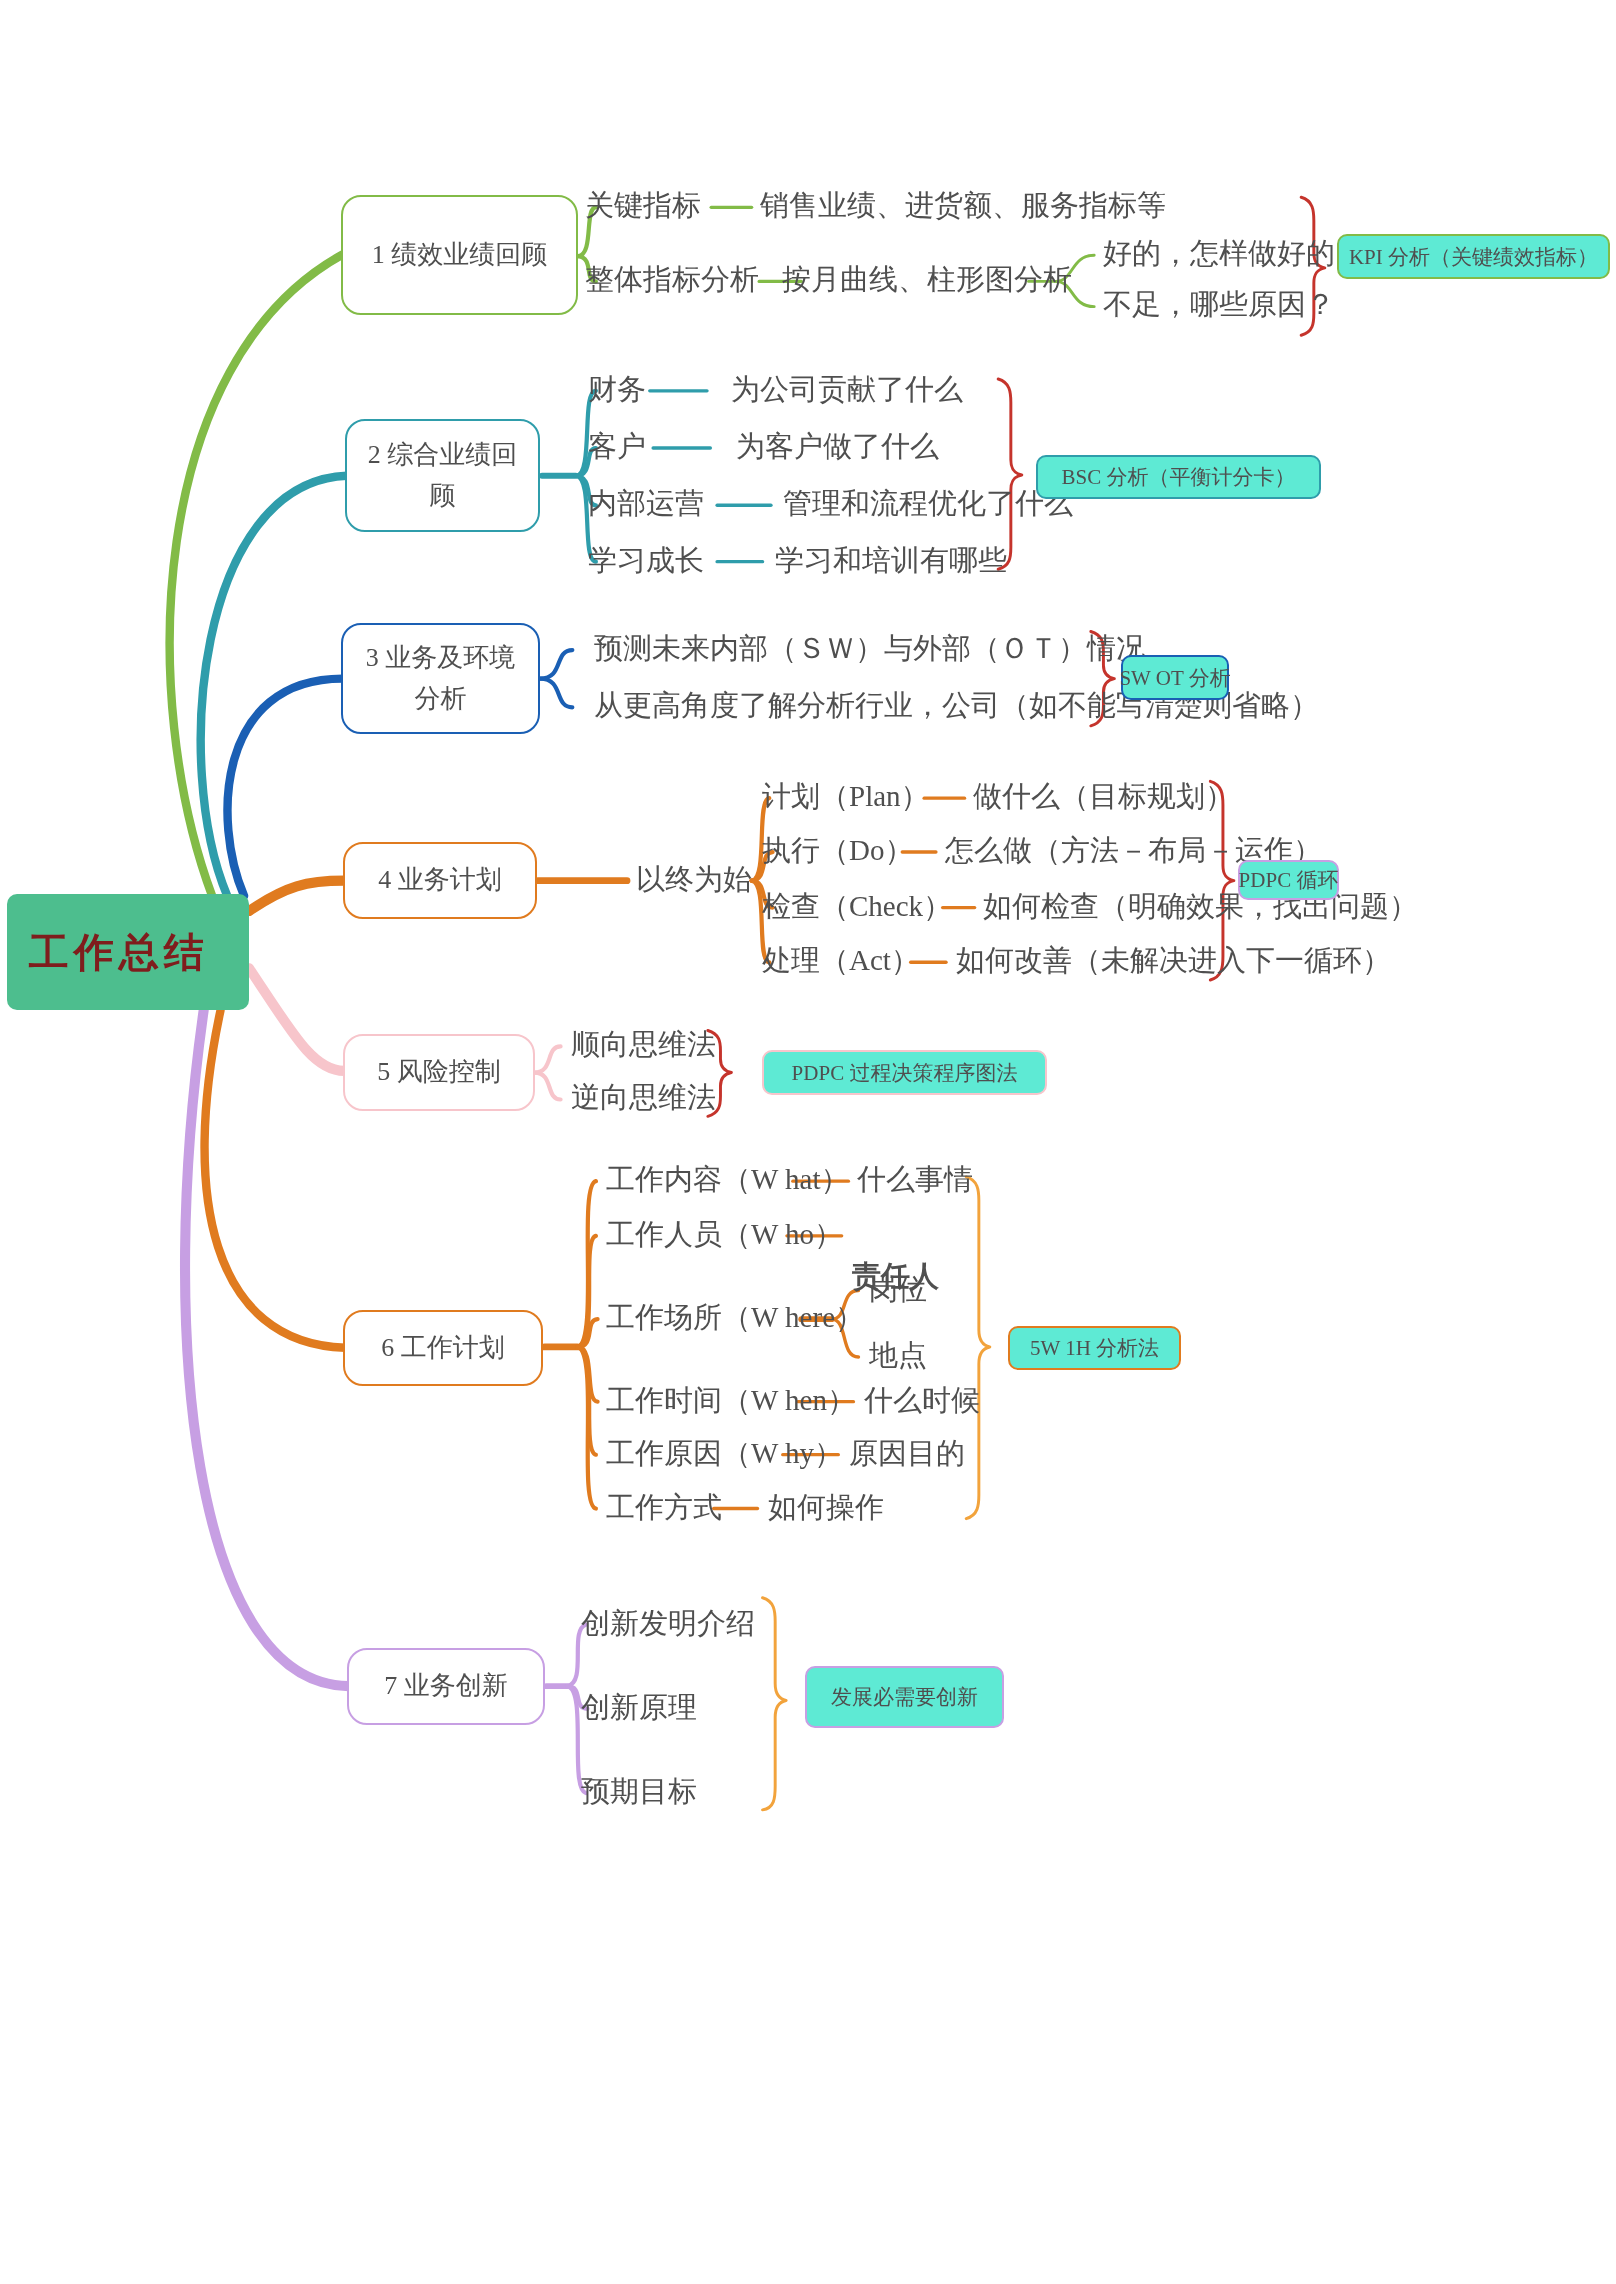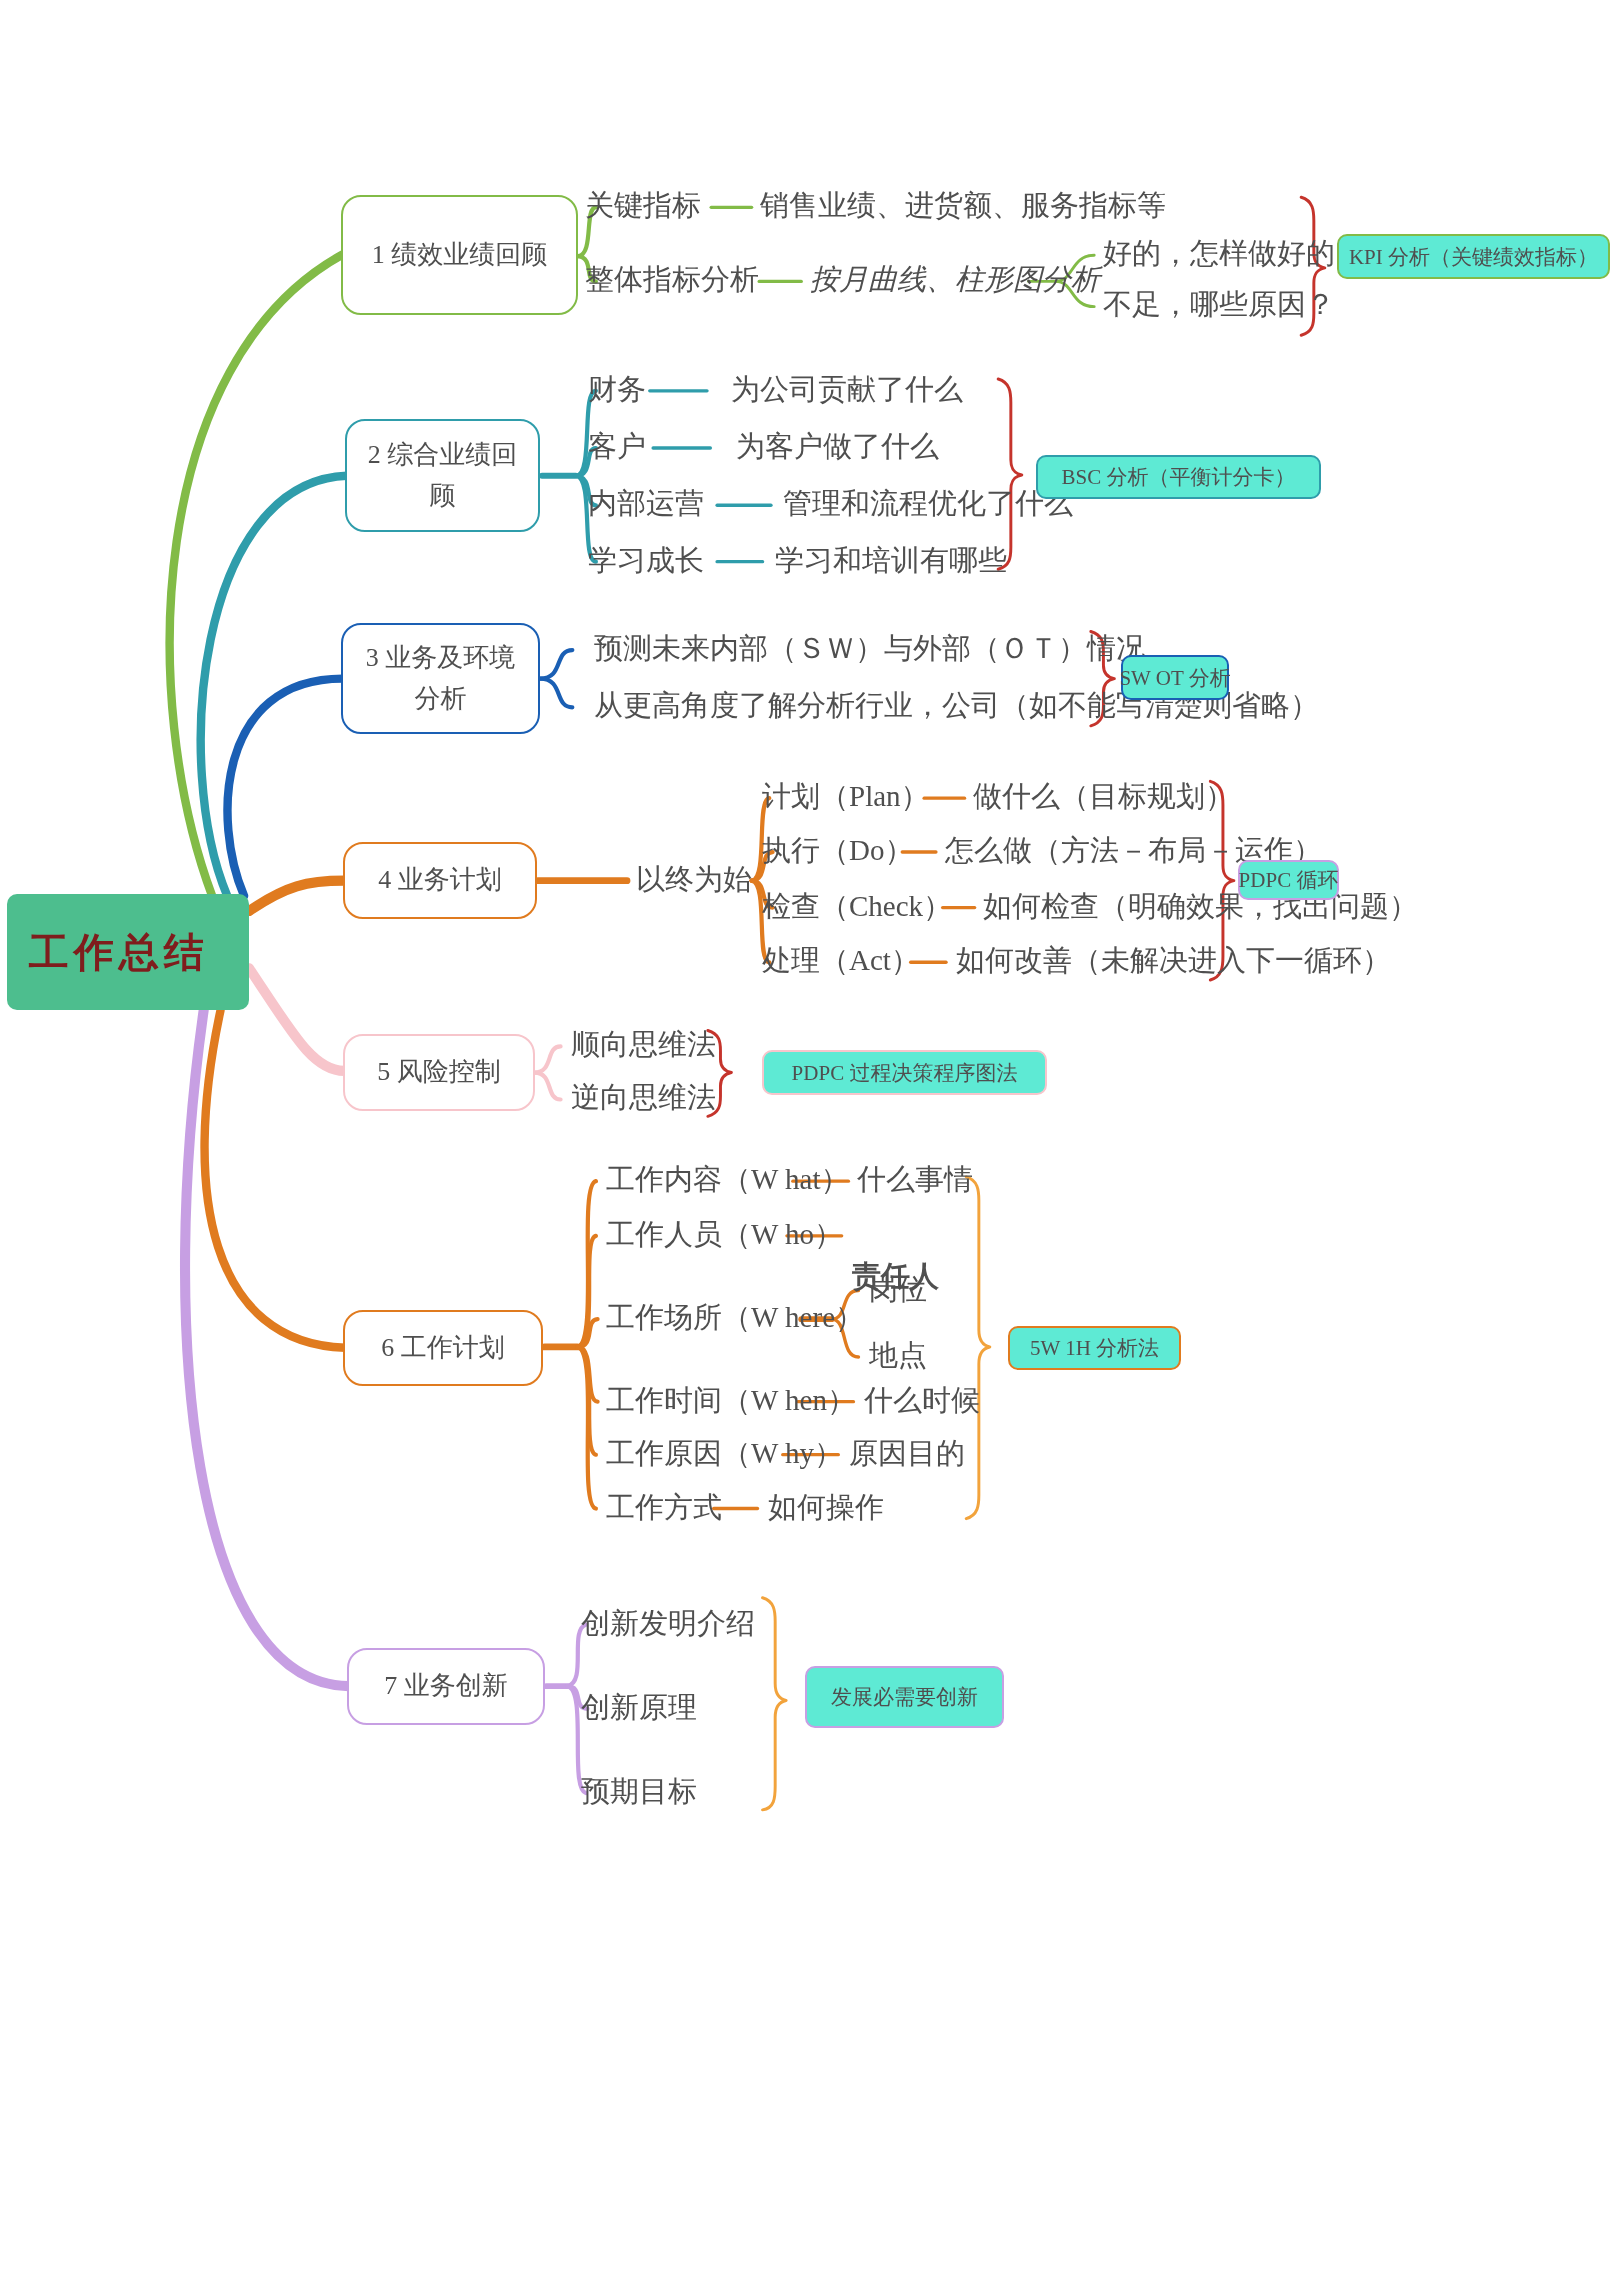--- a/index.html
+++ b/index.html
@@ -128,21 +128,21 @@
     <path class="c7 w5" d="M 674 2003 C 698 2007 676 2124 696 2130"></path>
     <path class="org w3" d="M 906 1898 C 920 1902 921 1914 921 1926 L 921 2000 C 921 2010 924 2018 934 2020 C 924 2022 921 2030 921 2040 L 921 2122 C 921 2136 920 2148 906 2150"></path>
   </svg>
 
   <div class="rootbox" style="left:6.7px;top:894px;width:242px;height:116px;">工作总结</div>
 
   <div class="nb b1" style="left:341px;top:195px;width:237px;height:120px;">1 绩效业绩回顾</div>
   <div class="t" style="left:585px;top:207px;">关键指标</div>
   <div class="t" style="left:760px;top:207px;">销售业绩、进货额、服务指标等</div>
   <div class="t" style="left:585px;top:281px;">整体指标分析</div>
-  <div class="t" style="left:810px;top:281px;font-style:italic;">按月曲线、柱形图分析</div>
+  <div class="t" style="left:782px;top:281px;">按月曲线、柱形图分析</div>
   <div class="t" style="left:1103px;top:255px;">好的，怎样做好的？</div>
   <div class="t" style="left:1103px;top:306px;">不足，哪些原因？</div>
   <div class="cb b1" style="left:1337px;top:234px;width:273px;height:45px;">KPI 分析（关键绩效指标）</div>
 
   <div class="nb b2" style="left:345px;top:419px;width:195px;height:113px;">2 综合业绩回顾</div>
   <div class="t" style="left:588px;top:391px;">财务</div>
   <div class="t" style="left:731px;top:391px;">为公司贡献了什么</div>
   <div class="t" style="left:588px;top:448px;">客户</div>
   <div class="t" style="left:736px;top:448px;">为客户做了什么</div>
   <div class="t" style="left:588px;top:505px;">内部运营</div>

